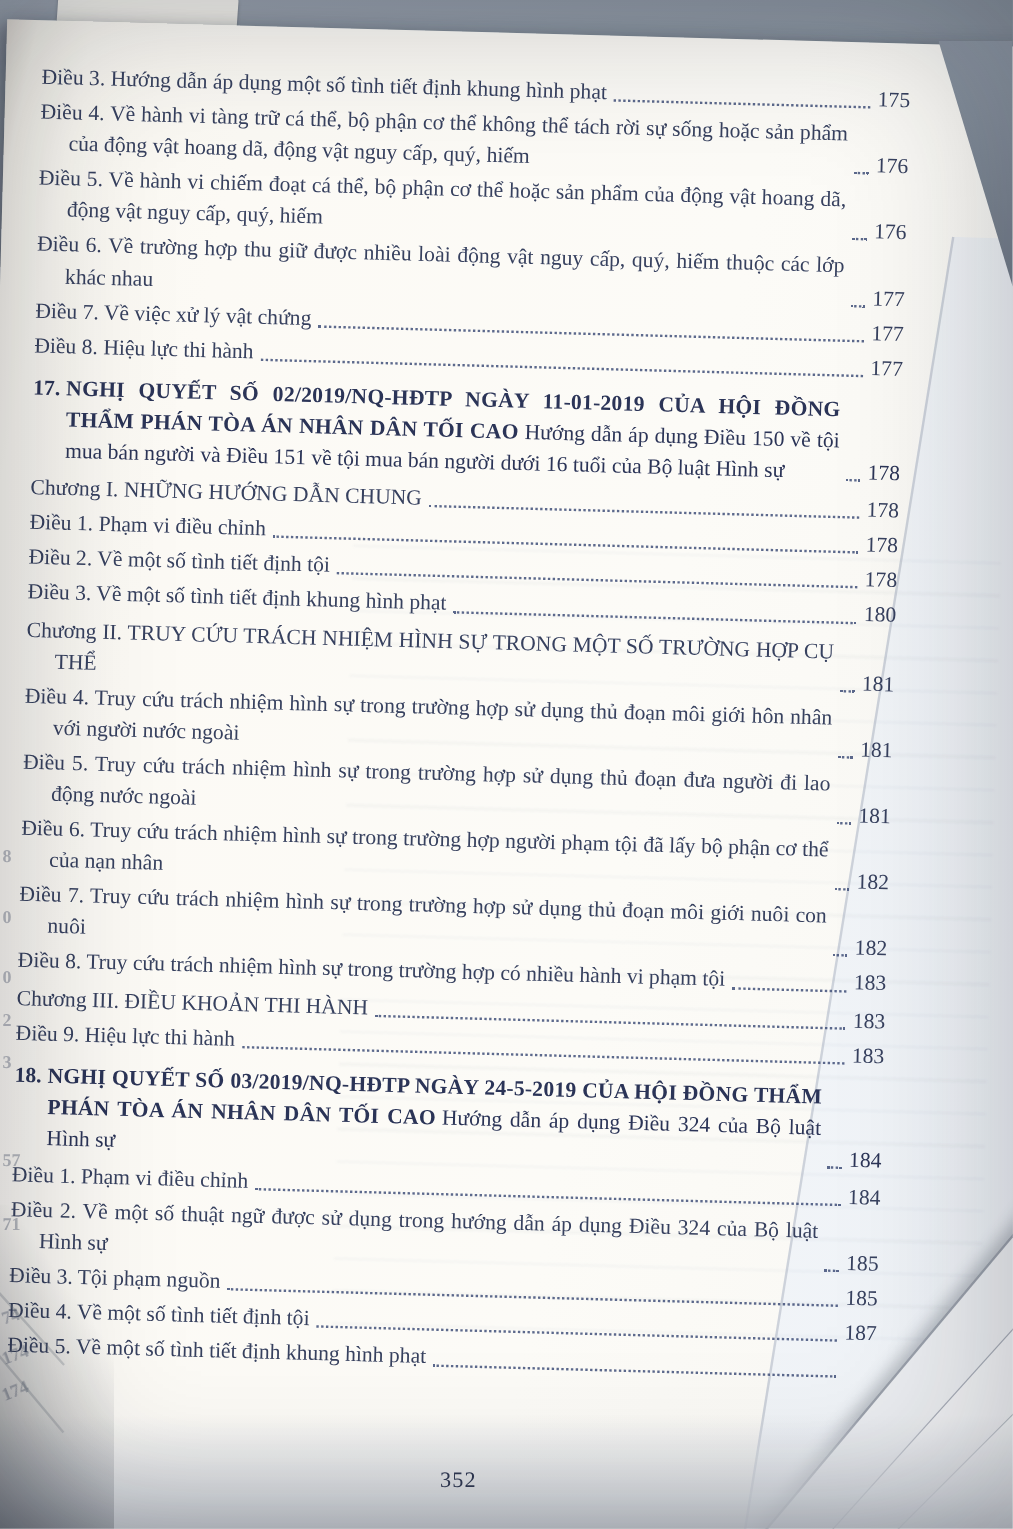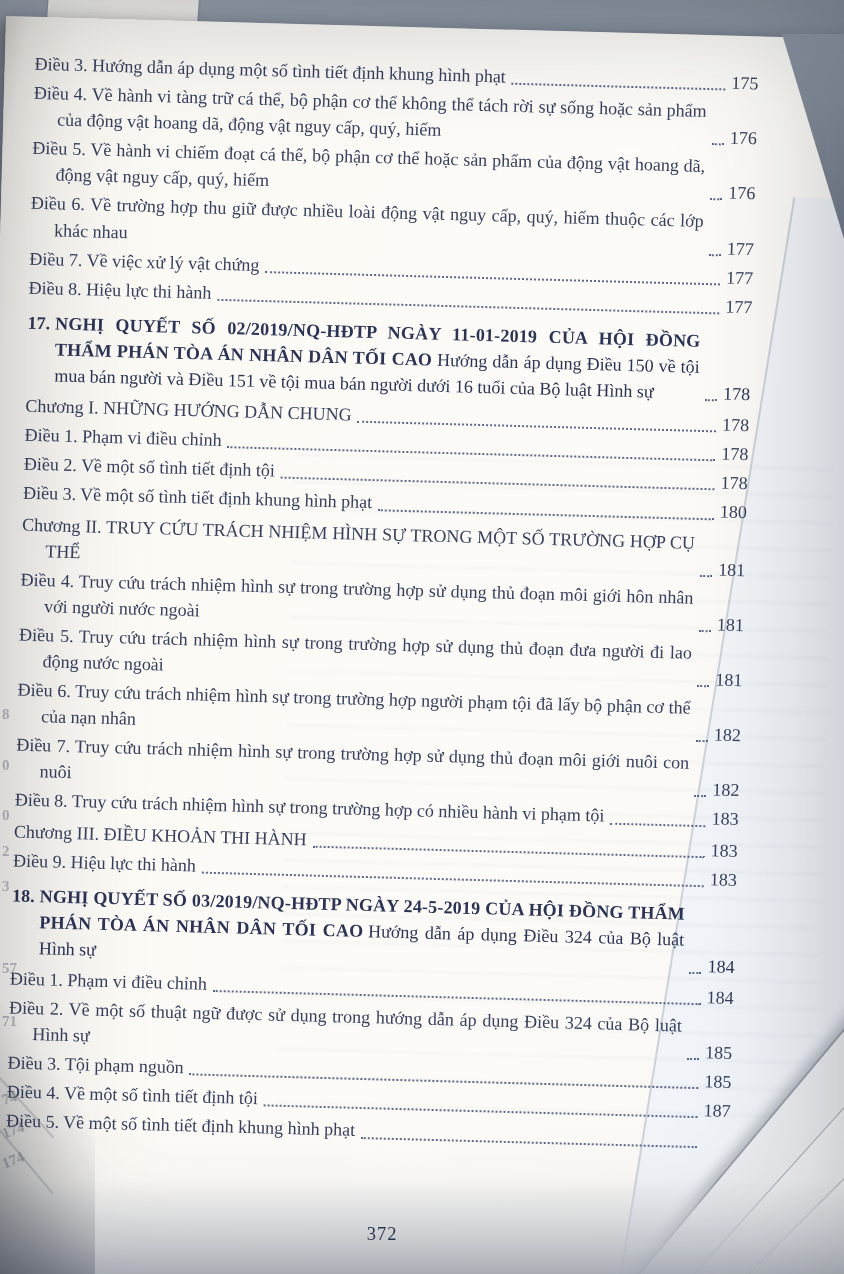--- a/index.html
+++ b/index.html
@@ -226,16 +226,16 @@
   <div class="stack s1"></div>
   <div class="stack s2"></div>
   <div class="stack s3"></div>
 
   <div class="edge-line el1"></div>
   <div class="edge-line el2"></div>
 
   <div class="bottom-haze"></div>
   <div class="corner-shadow"></div>
 
-  <div class="folio">372</div>
+  <div class="folio">352</div>
 
   <div class="vignette"></div>
 </div>
 
 </body></html>

